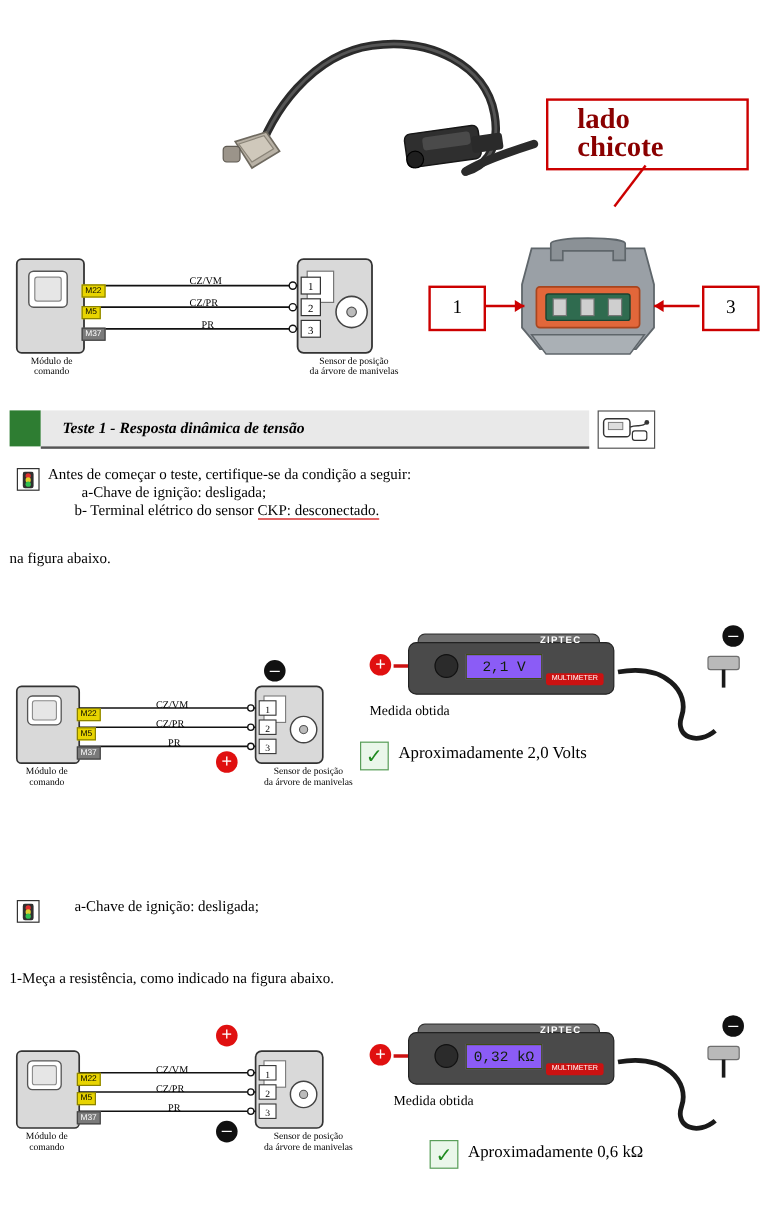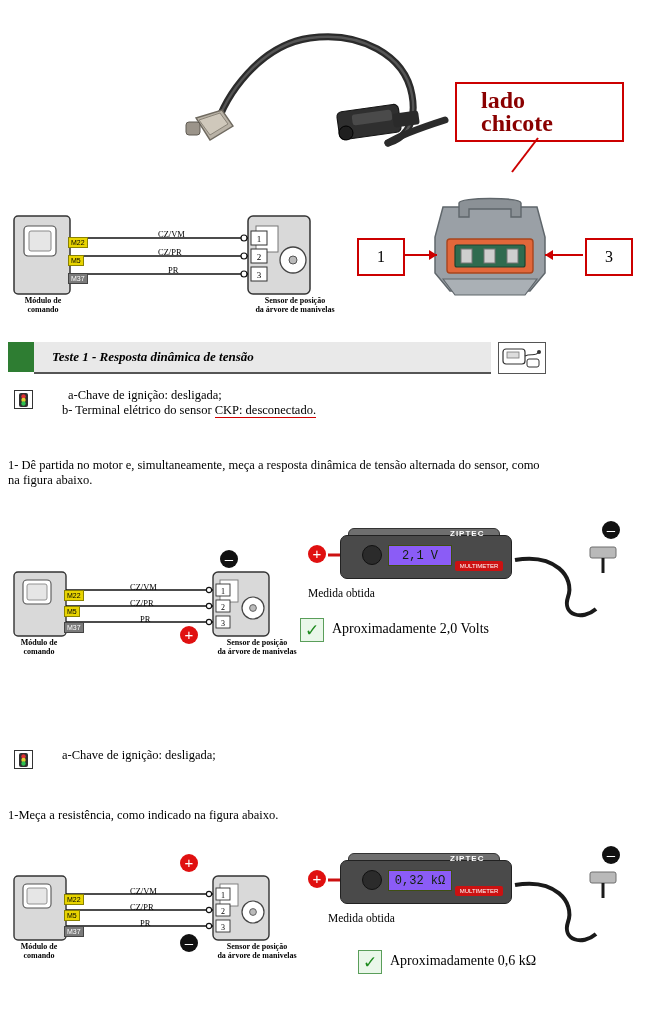--- a/index.html
+++ b/index.html
@@ -33,21 +33,21 @@
   .pin-box{
     position:absolute;width:44px;height:34px;border:2px solid #cc0000;background:#fff;
     display:flex;align-items:center;justify-content:center;font-size:16px;color:#000;
     font-family:"Liberation Serif", serif;
   }
   .pin-left{left:2px;top:43px;}
   .pin-right{left:230px;top:43px;}
 
   
   .diagram{position:absolute;}
-  .mod-label{font-size:8px;line-height:9px;text-align:center;font-family:"Liberation Serif", serif;font-weight:bold;}
+  .mod-label{font-size:8px;line-height:9px;text-align:center;font-family:"Liberation Serif", serif;}
   .wirelabel{font-size:8.5px;font-family:"Liberation Serif", serif;}
   .chip{
     font-size:7px;color:#fff;background:#7a7a7a;border:1px solid #444;
     padding:0 2px;line-height:9px;display:inline-block;
     font-family:"Liberation Sans", sans-serif;
   }
   .chip.y{background:#e8d400;color:#000;border-color:#8a8200;}
 
   
   .sec{position:absolute;left:8px;width:538px;height:30px;}
@@ -233,28 +233,28 @@
 
   <div class="note-icon" style="left:14px;top:390px;">
     <svg width="11" height="14">
       <rect x="1" y="0" width="9" height="14" rx="2" fill="#2f2f2f"></rect>
       <circle cx="5.5" cy="3.5" r="2.2" fill="#e03030"></circle>
       <circle cx="5.5" cy="7" r="2.2" fill="#e0d030"></circle>
       <circle cx="5.5" cy="10.5" r="2.2" fill="#30c050"></circle>
     </svg>
   </div>
   <div class="body-text" style="left:40px;top:388px;width:560px;">
+    <div>Antes de começar o teste, certifique-se da condição a seguir:</div>
     <div style="padding-left:28px;">a-Chave de ignição: desligada;</div>
     <div style="padding-left:22px;">
       <span>b- Terminal elétrico do sensor </span><span class="underline-red">CKP: desconectado.</span>
     </div>
   </div>
 
   <div class="body-text" style="left:8px;top:458px;width:625px;">
-    <div>1- Dê partida no motor e, simultaneamente, meça a resposta dinâmica de tensão alternada  do sensor, como</div>
     <div>na figura abaixo.</div>
   </div>
 
   <div class="diagram" style="left:8px;top:558px;width:310px;height:110px;">
     <svg width="310" height="110">
       <rect x="6" y="14" width="52" height="64" rx="4" fill="#d9d9d9" stroke="#333" stroke-width="1.4"></rect>
       <rect x="15" y="22" width="28" height="24" rx="4" fill="#fff" stroke="#555" stroke-width="1.1"></rect>
       <rect x="19" y="26" width="20" height="16" rx="2" fill="#e6e6e6" stroke="#888" stroke-width="0.9"></rect>
       <rect x="205" y="14" width="56" height="64" rx="5" fill="#d9d9d9" stroke="#333" stroke-width="1.4"></rect>
       <circle cx="245" cy="50" r="11" fill="#fff" stroke="#444" stroke-width="1.2"></circle>

